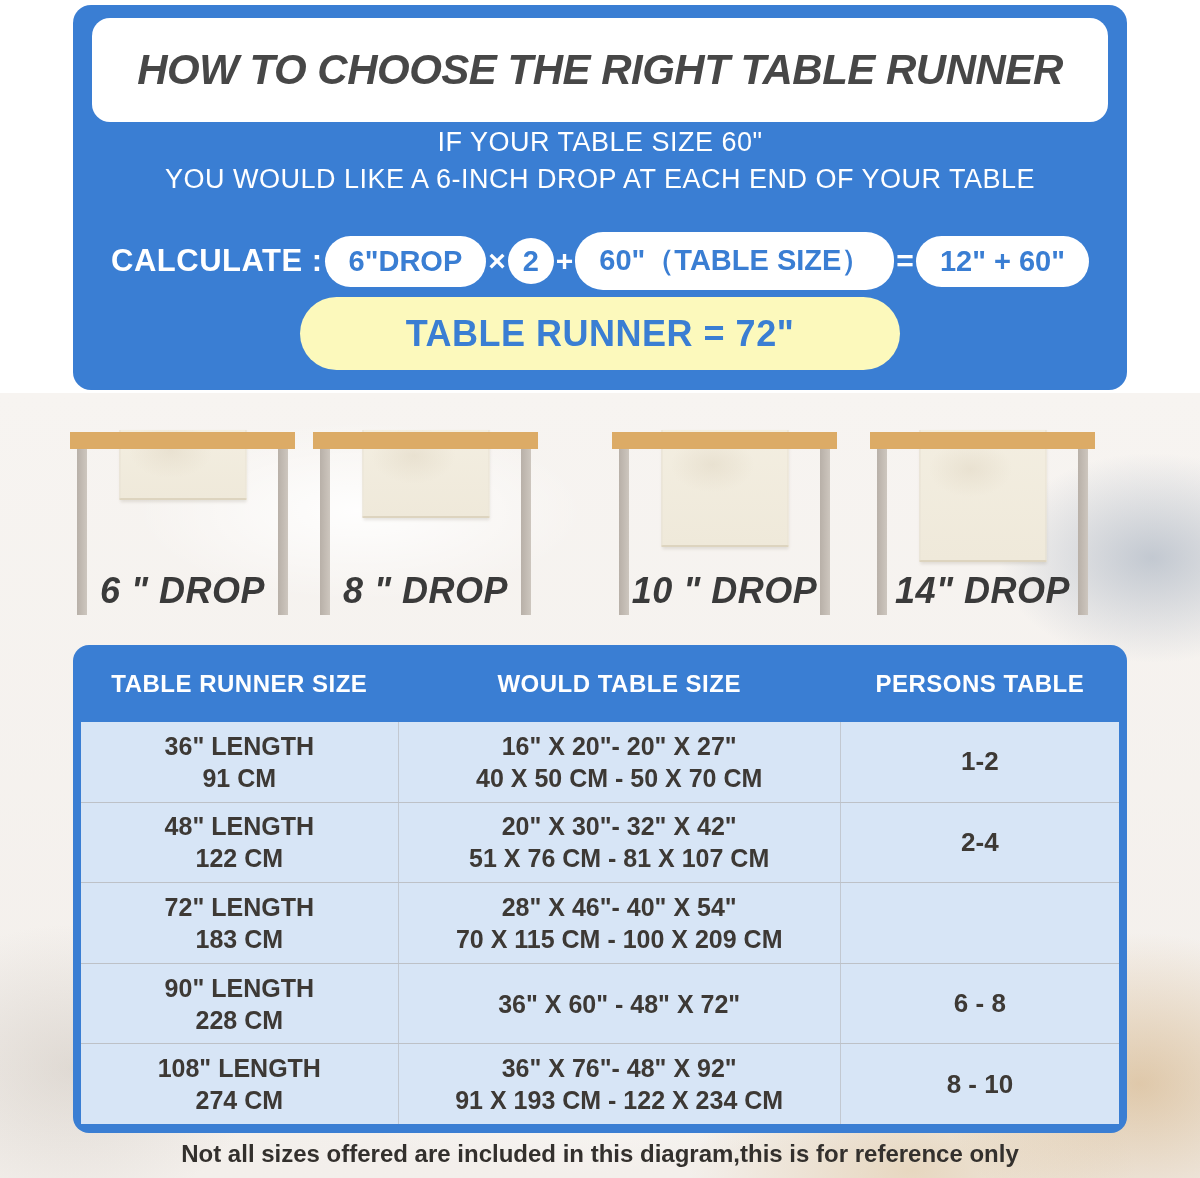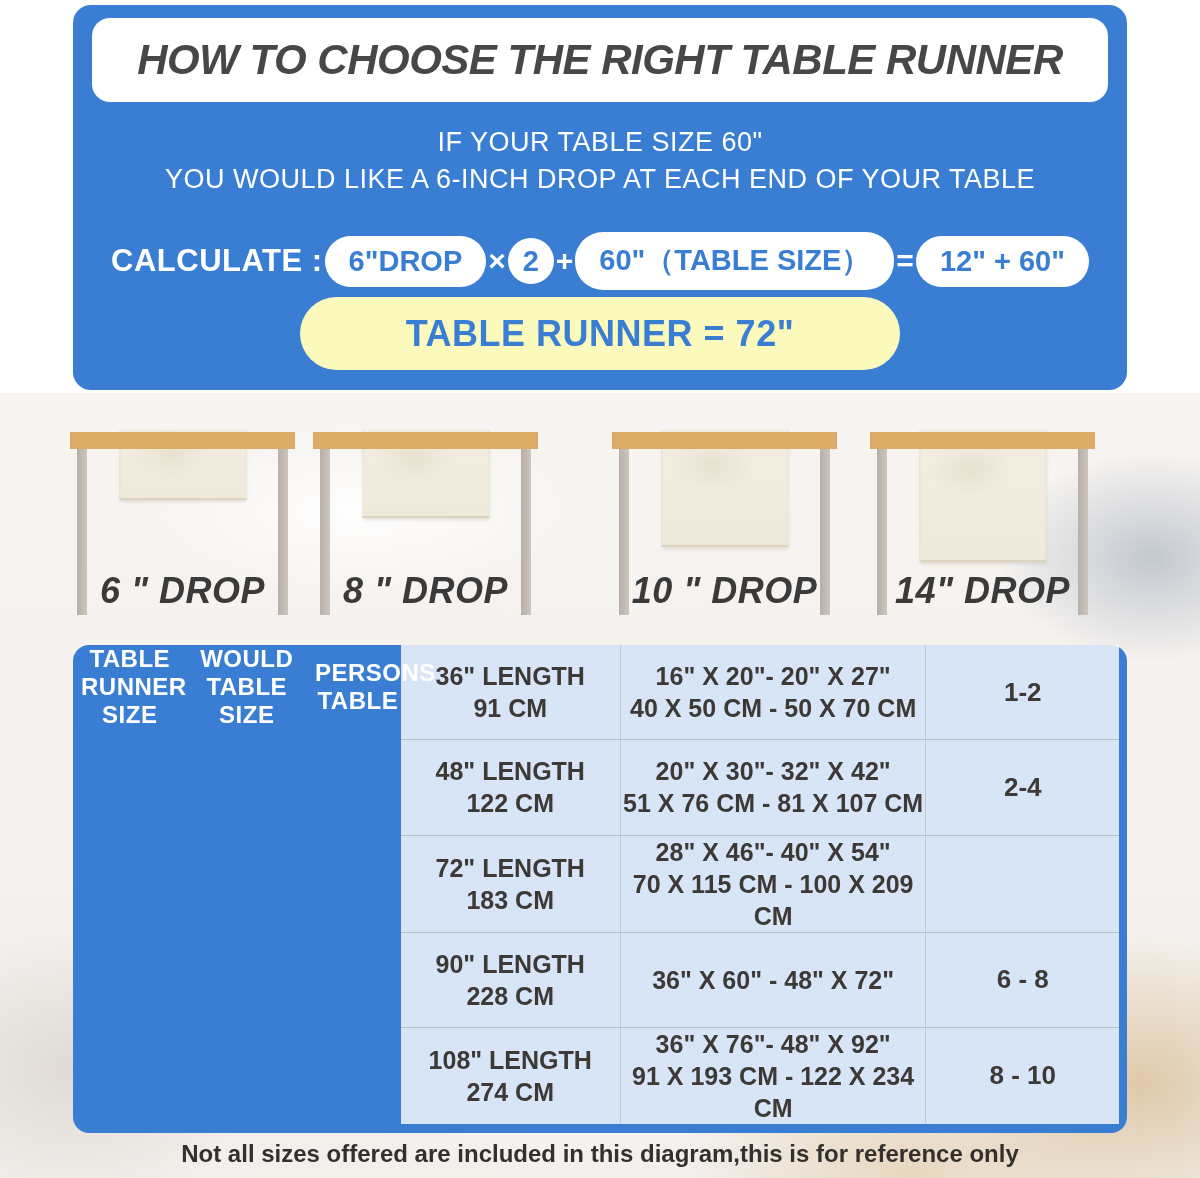--- a/index.html
+++ b/index.html
@@ -19,21 +19,21 @@
       radial-gradient(ellipse 420px 230px at 48% 78%, rgba(255,255,255,.85), transparent 75%),
       radial-gradient(ellipse 300px 120px at 30% 15%, rgba(255,255,255,.9), transparent 75%),
       linear-gradient(#f7f4f1,#f3efeb);
   }
   
   .banner{
     position:absolute;left:73px;top:5px;width:1054px;height:385px;
     background:#3a7ed3;border-radius:18px;
   }
   .title-box{
-    position:absolute;left:19px;right:19px;top:13px;height:84px;
+    position:absolute;left:19px;right:19px;top:13px;height:104px;
     background:#ffffff;border-radius:18px;
     display:flex;align-items:center;justify-content:center;
   }
   .title-box h1{
     margin:0;font-size:42px;font-weight:bold;font-style:italic;
     letter-spacing:-0.5px;color:#474747;white-space:nowrap;
   }
   .sub{
     position:absolute;left:0;width:100%;margin:0;text-align:center;
     color:#ffffff;font-size:27px;font-weight:400;letter-spacing:.5px;
@@ -88,21 +88,21 @@
   }
   .drop-label{
     position:absolute;top:140px;left:0;width:100%;text-align:center;
     font-size:36px;font-weight:bold;font-style:italic;color:#3a3a3a;
     letter-spacing:.5px;z-index:2;
   }
   
   .size-panel{
     position:absolute;left:73px;top:645px;width:1054px;height:488px;
     background:#3a7ed3;border-radius:16px;box-sizing:border-box;
-    padding:0 8px 9px 8px;display:flex;flex-direction:row;
+    padding:0 8px 9px 8px;display:flex;flex-direction:column;
   }
   .thead{
     height:77px;flex:0 0 77px;display:grid;
     grid-template-columns:30.5% 42.7% 26.8%;align-items:center;
   }
   .thead .th{
     text-align:center;color:#ffffff;font-size:24px;font-weight:bold;
     letter-spacing:.5px;
   }
   .tbody{

